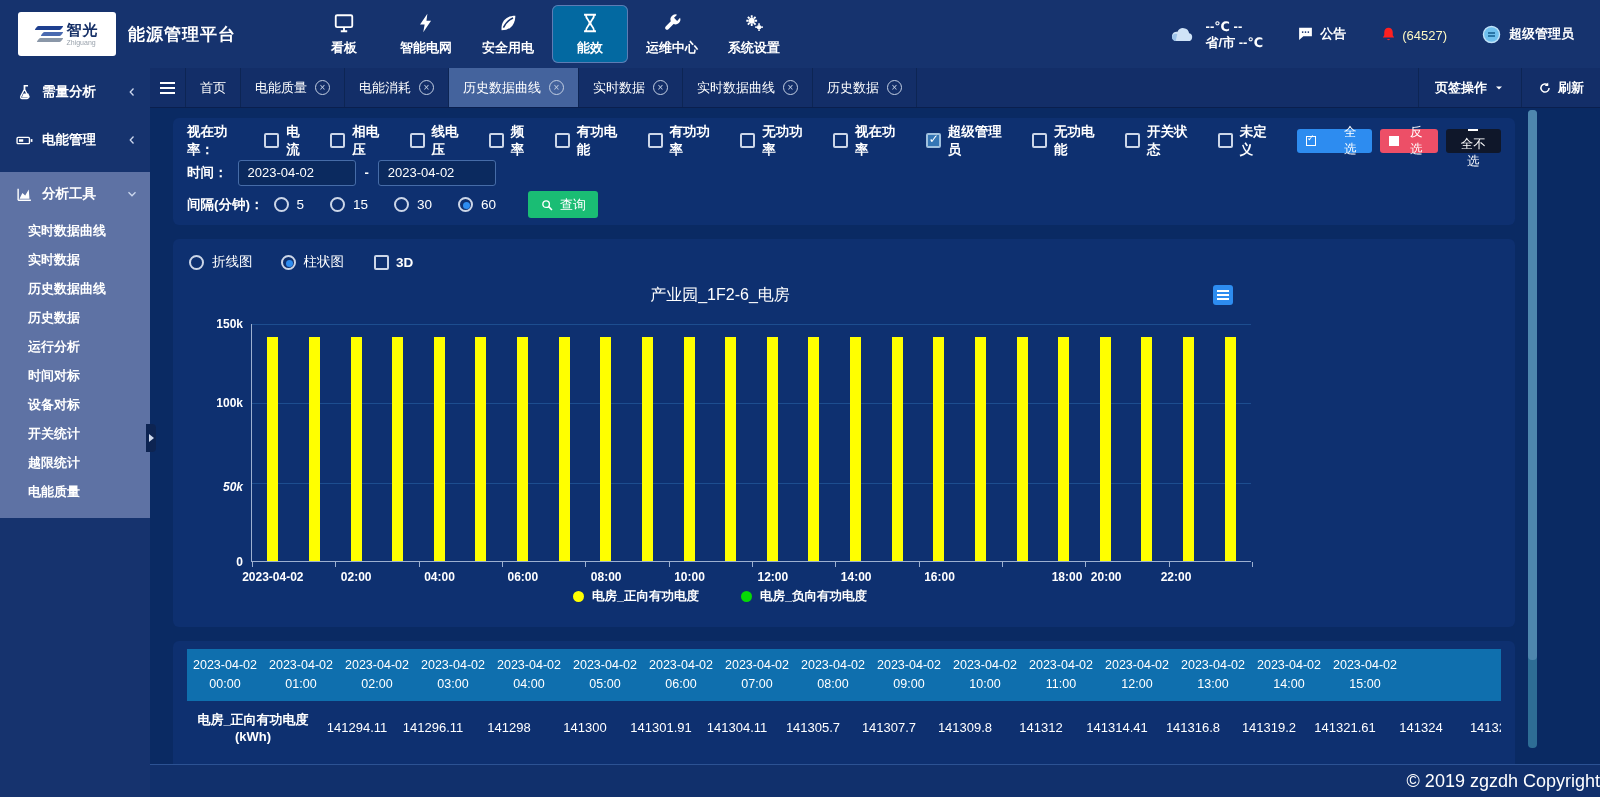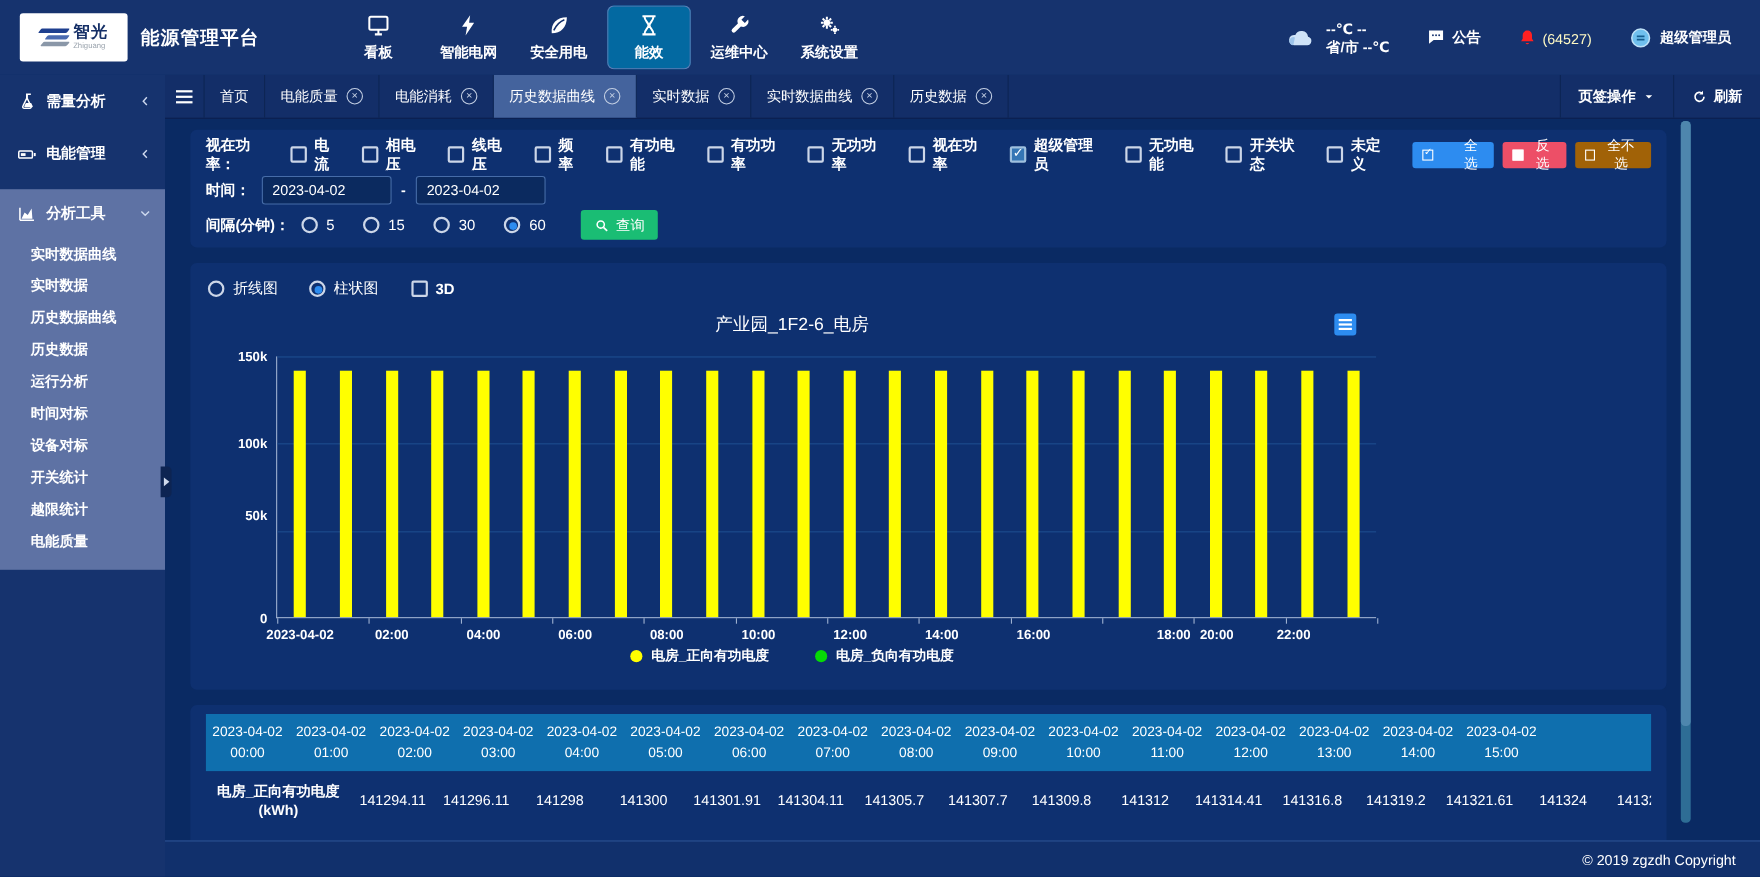--- a/index.html
+++ b/index.html
@@ -72,21 +72,21 @@
   .chk-box.checked { background:#3576b5; border-color:#9fc0de; }
   .chk-box.checked::after { content:"✓"; position:absolute; left:1px; top:-3px; color:#fff; font-size:12px; font-weight:bold; }
   .chk-lab { font-size:13.5px; font-weight:bold; }
   .fbtns { margin-left:auto; display:flex; gap:8px; }
   .fbtn { height:24px; padding:0 9px; border-radius:3px; display:flex; align-items:center; gap:5px; font-size:12.5px; color:#fff; cursor:pointer; border:none; }
   .fbtn .bx { width:10px; height:10px; border:1.5px solid #fff; display:inline-block; position:relative; }
   .fbtn .bx.full { background:#fff; }
   .fbtn .bx.chk::after { content:"✓"; position:absolute; left:0; top:-4px; font-size:9px; color:#fff; }
   .btn-all { background:#2d8cf0; }
   .btn-inv { background:#ed4f67; }
-  .btn-none { background:#a16207; }
+  .btn-none { background:#0f172a;flex-direction:column; }
   .tinput { width:118px; height:26px; background:#0b2a5f; border:1px solid #466ca8; border-radius:3px; color:#fff; font-size:13px; padding-left:9px; font-family:inherit; }
   .dash { margin:0 9px; font-weight:bold; }
   .radio { display:flex; align-items:center; gap:8px; margin-right:26px; cursor:pointer; }
   .rdot { width:15px; height:15px; border-radius:50%; border:2px solid #ccd6e8; position:relative; flex:none; }
   .rdot.sel::after { content:""; position:absolute; left:3px; top:3px; width:7px; height:7px; border-radius:50%; background:#2d8cf0; }
   .rlab { font-size:13.5px; }
   .qbtn { margin-left:6px; height:27px; padding:0 12px; background:#1abd74; border:none; border-radius:3px; color:#fff; display:flex; align-items:center; gap:6px; font-size:13px; cursor:pointer; }
   .qbtn .sico { width:14px; height:14px; }
 
   
@@ -112,21 +112,21 @@
   .table-panel { margin-top:14px; height:132px; padding:8px 14px 10px; }
   .tbl { width:1314px; overflow:hidden; }
   .trow { display:flex; width:1348px; }
   .thead { background:#0f6fae; height:52px; }
   .th-name,.td-name { width:132px; flex:none; display:flex; flex-direction:column; align-items:center; justify-content:center; font-weight:bold; font-size:13px; text-align:center; }
   .th { width:76px; flex:none; display:flex; flex-direction:column; align-items:center; justify-content:center; font-size:12.5px; line-height:1.55; text-align:center; }
   .tbody { height:52px; }
   .td { width:76px; flex:none; display:flex; align-items:center; justify-content:center; font-size:13px; }
 
   
-  .footer { position:absolute; left:150px; right:0; bottom:0; height:33px; background:#11306c; border-top:1px solid #2c5293; display:flex; align-items:center; justify-content:flex-end; padding-right:22px; font-size:13px; z-index:4; }
+  .footer { position:absolute; left:150px; right:0; bottom:0; height:33px; background:#11306c; border-top:1px solid #2c5293; display:flex; align-items:center; justify-content:flex-end; font-size:18px; z-index:4; }
   .vscroll { position:absolute; right:63px; top:110px; bottom:49px; width:9px; border-radius:4px; background:#2e6d95; z-index:6; }
   .vthumb { position:absolute; left:0; top:0; width:9px; height:550px; border-radius:4px; background:#4e86ad; cursor:pointer; }
 </style>
 </head>
 <body>
 
 <div class="app">
 
   <div class="hdr">
     <div class="logo">
@@ -484,21 +484,21 @@
       </div>
       <div class="chart-title-row">产业园_1F2-6_电房</div>
       <div class="chart-menu">
           <i></i>
           <i></i>
           <i></i>
         </div>
       <div class="chart-area" id="chart-area">
           <div class="ylab" style="top: 231px;">0</div>
           <div class="gridline" style="top: 158.667px;"></div>
-          <div class="ylab" style="top: 138px;">50k</div>
+          <div class="ylab" style="top: 156px; font-style: italic;">50k</div>
           <div class="gridline" style="top: 79.3333px;"></div>
           <div class="ylab" style="top: 72.3333px;">100k</div>
           <div class="gridline" style="top: 0px;"></div>
           <div class="ylab" style="top: -7px;">150k</div>
           <div class="bars">
             <div class="bar-slot">
               <div class="bar" style="height: 224px; background: rgb(255, 255, 0);"></div>
             </div>
             <div class="bar-slot">
               <div class="bar" style="height: 224px; background: rgb(255, 255, 0);"></div>

